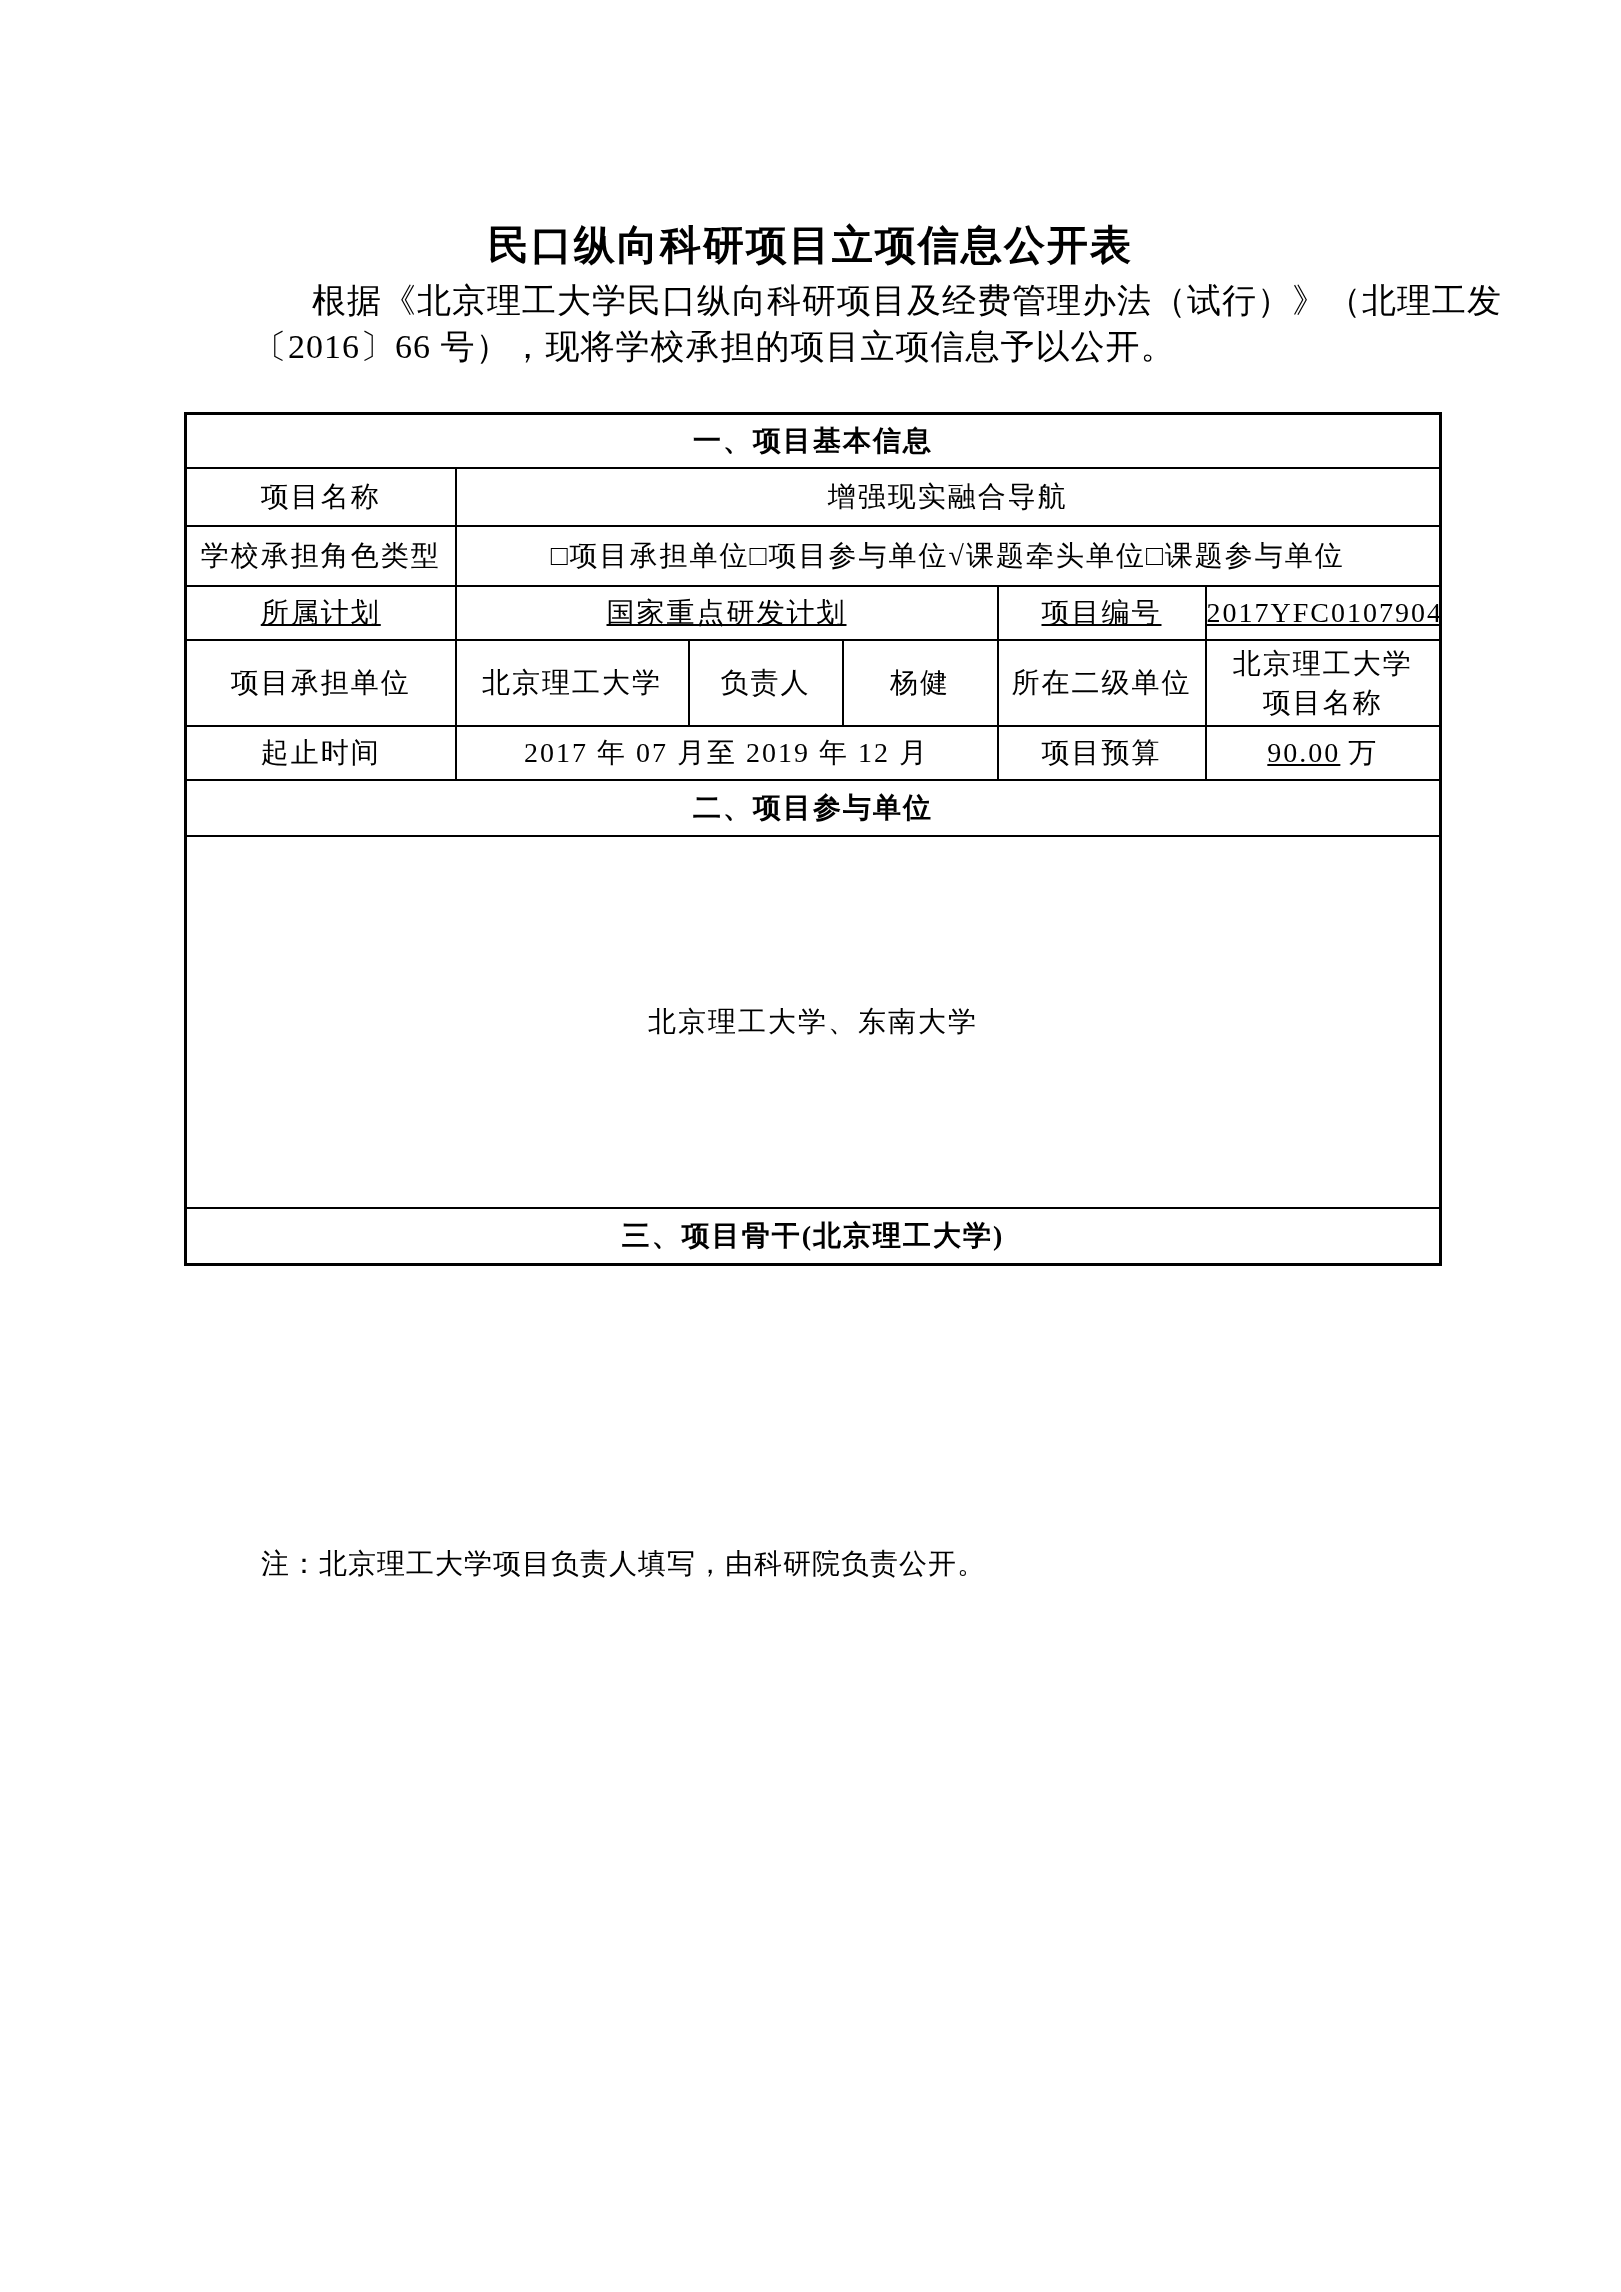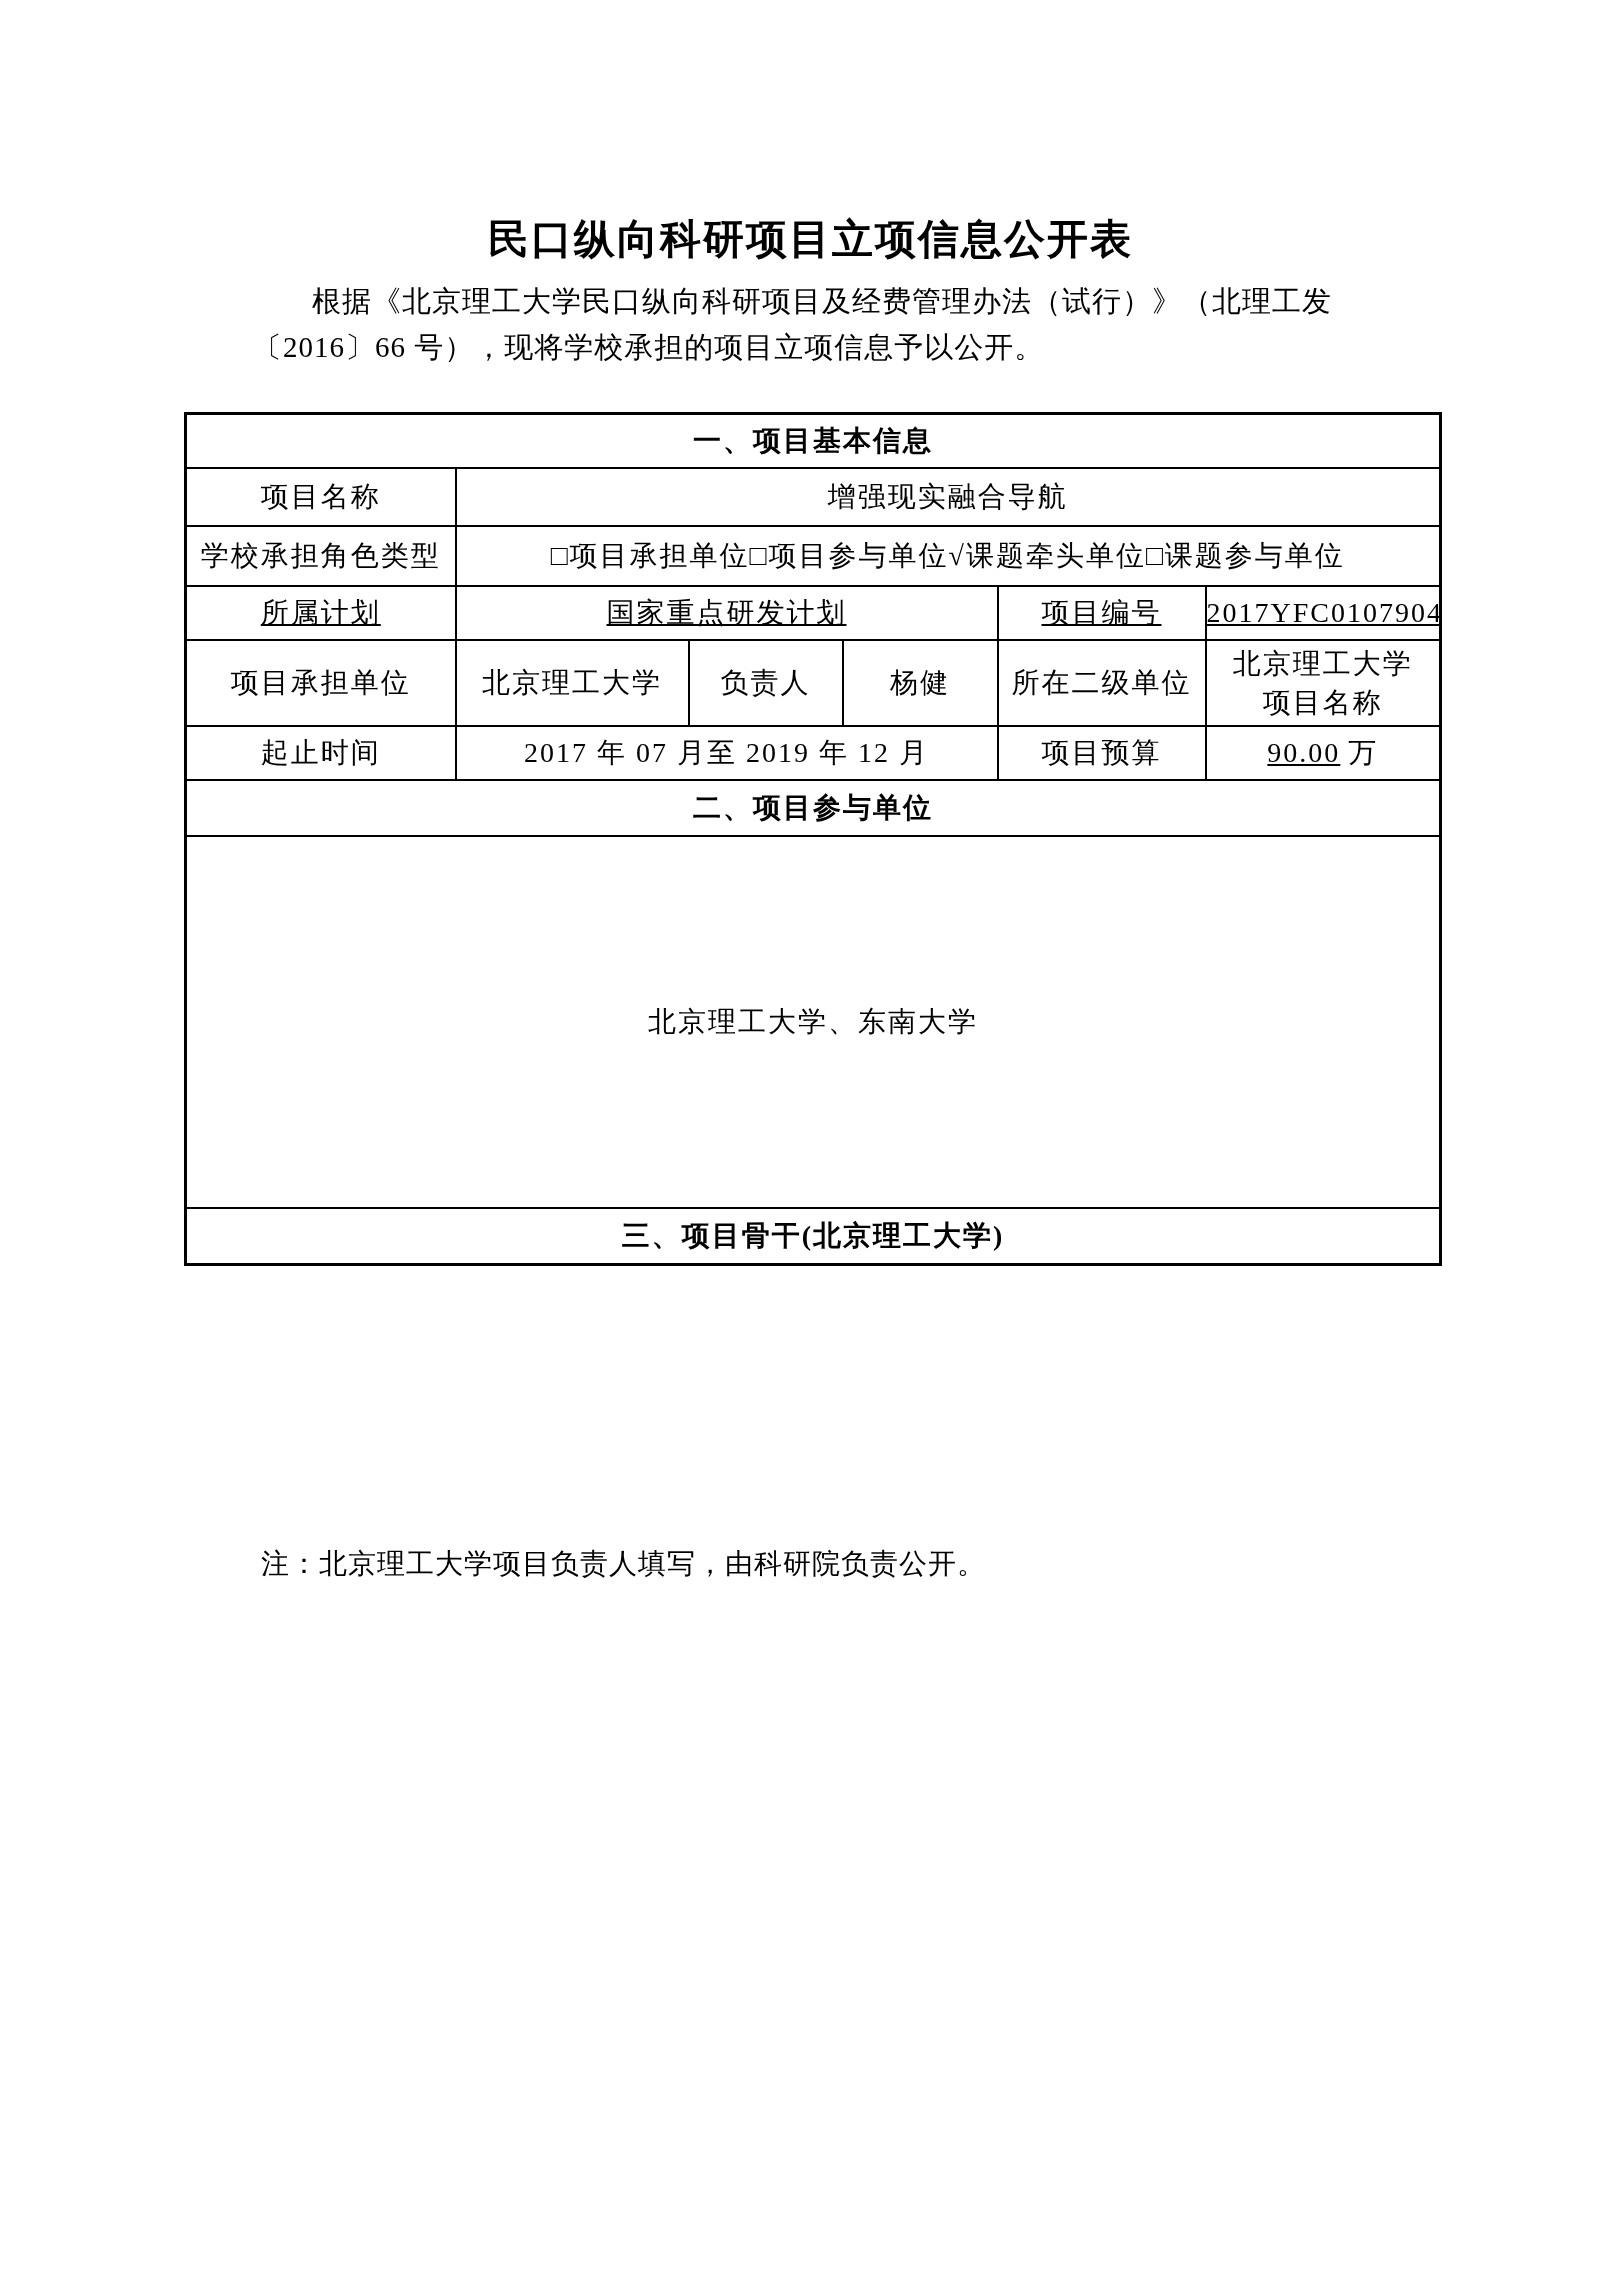--- a/index.html
+++ b/index.html
@@ -11,35 +11,35 @@
     position: relative;
     width: 1621px;
     height: 2293px;
     background: #ffffff;
     color: #000000;
     font-family: "Liberation Serif", "DejaVu Serif", serif;
     overflow: hidden;
   }
   .doc-title {
     position: absolute;
-    top: 212px;
+    top: 218px;
     left: 0;
     width: 100%;
     margin: 0;
     text-align: center;
     font-size: 41px;
     font-weight: bold;
     letter-spacing: 2px;
   }
   .intro {
     position: absolute;
     top: 278px;
     left: 253px;
     width: 1127px;
-    font-size: 29px;
+    font-size: 34px;
     line-height: 46px;
     letter-spacing: 1px;
   }
   .intro .line1 { text-indent: 59px; white-space: nowrap; }
   .intro .line2 { white-space: nowrap; }
 
   table.form {
     position: absolute;
     top: 412px;
     left: 184px;

